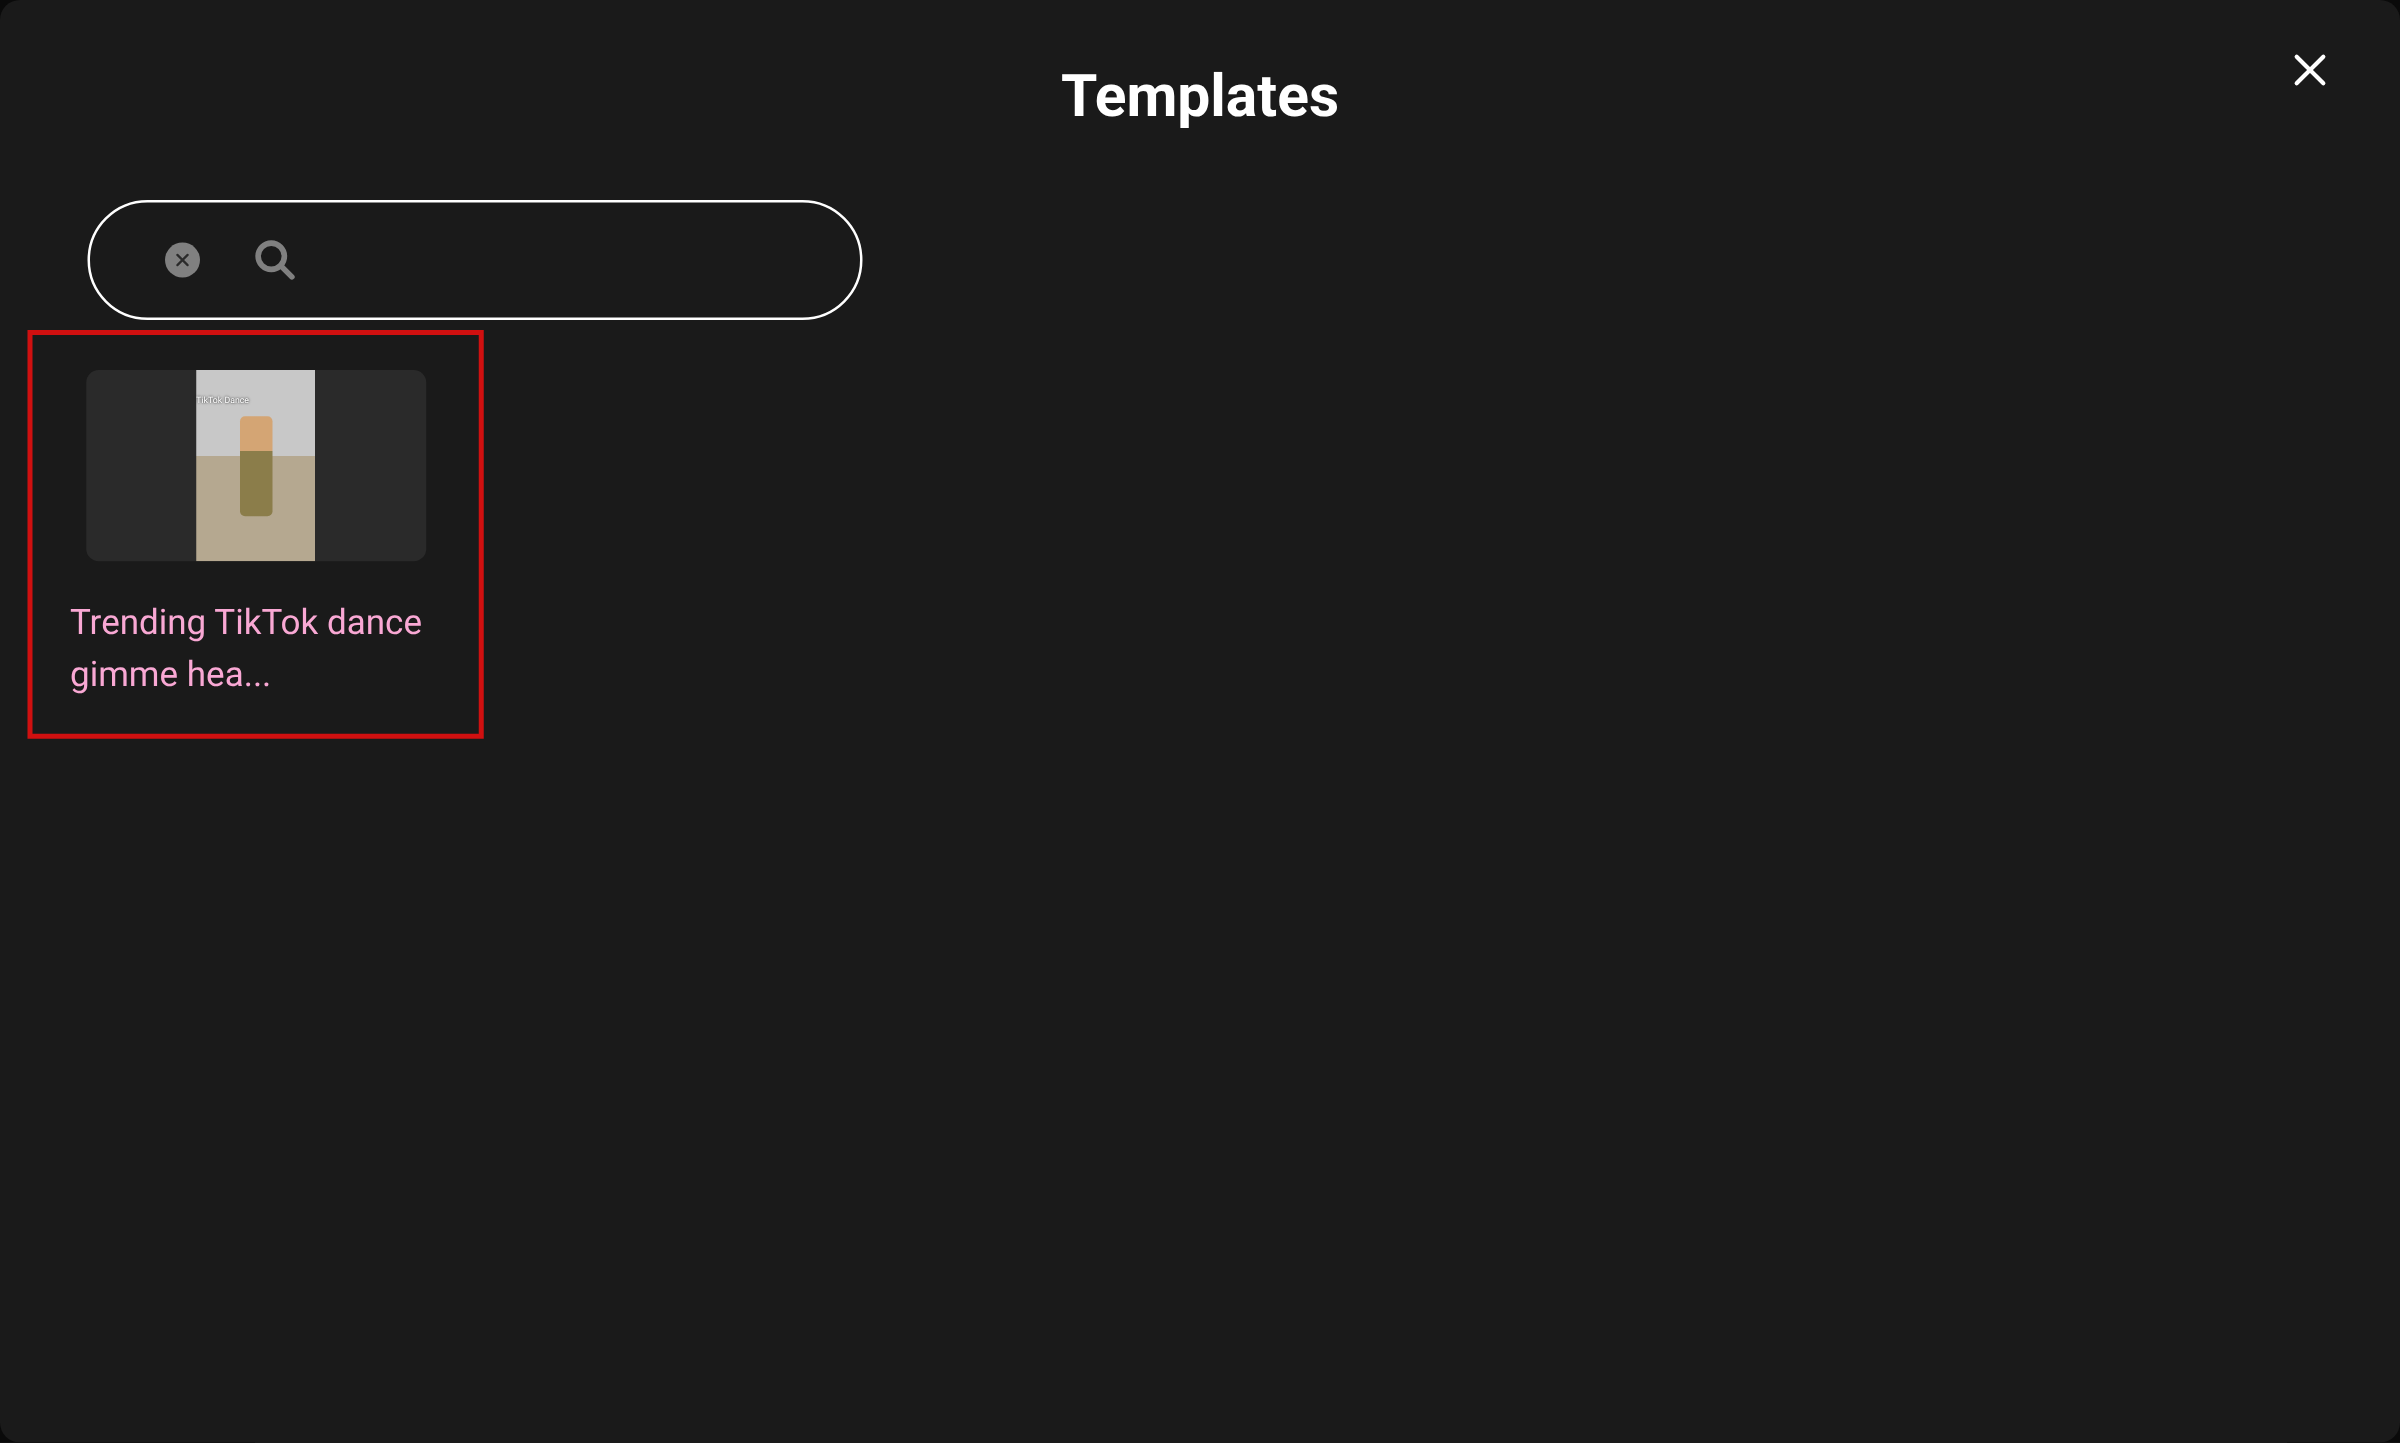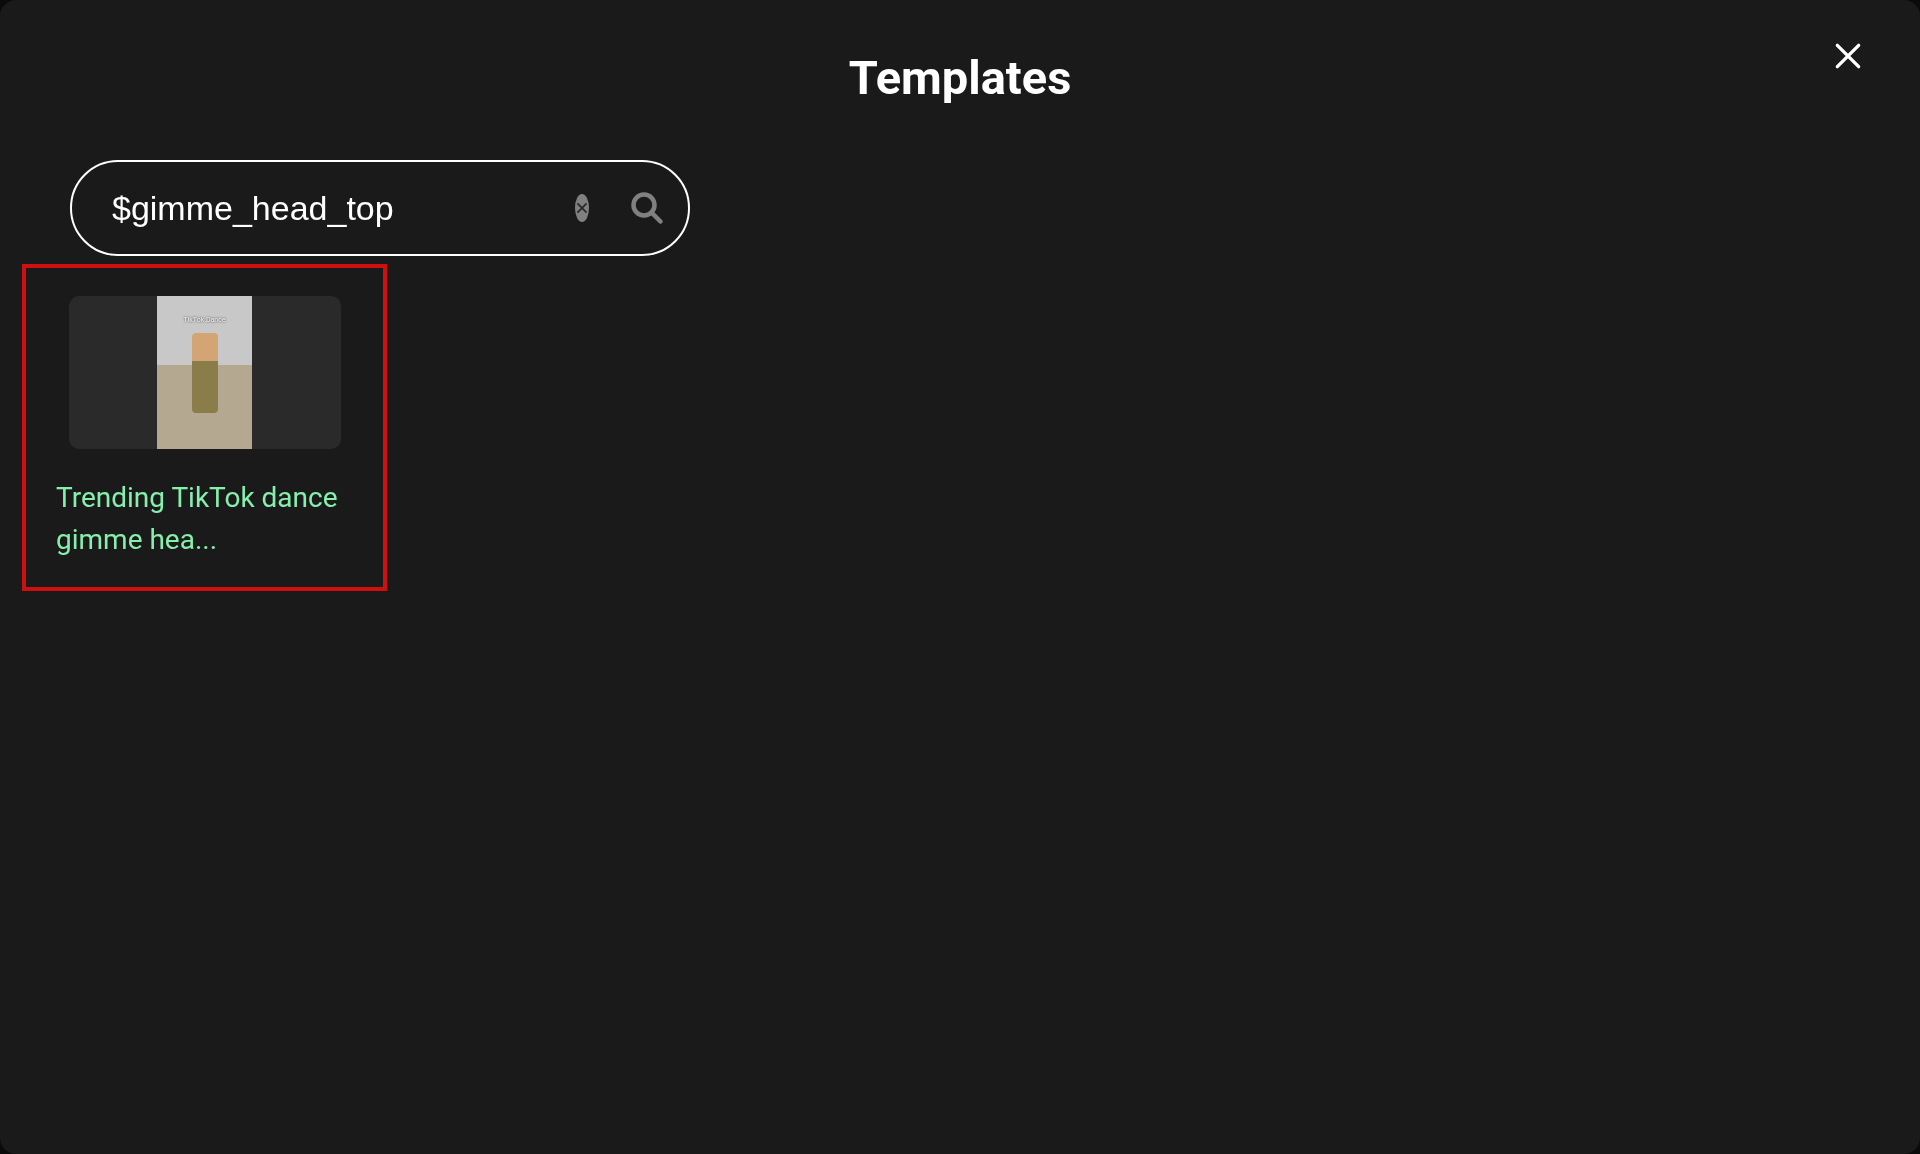--- a/index.html
+++ b/index.html
@@ -153,51 +153,50 @@
       background: linear-gradient(to bottom, #d4a574 0%, #d4a574 35%, #8b7d4a 35%, #8b7d4a 100%);
       border-radius: 4px;
       position: relative;
     }
     
     .thumbnail-overlay-text {
       position: absolute;
       top: 20px;
       left: 0;
       right: 0;
-      text-align: center;
+      text-align: left;
       font-size: 7px;
       color: #ffffff;
       text-shadow: 0 0 2px #000;
     }
     
     .template-title {
       margin-top: 28px;
       font-size: 28px;
-      color: #86efac;
+      color: #f9a8d4;
       line-height: 1.5;
       padding: 0 10px;
       word-break: break-all;
     }
   </style>
 </head>
 <body>
 
 <div class="modal-container">
 
   <h1 class="modal-title">Templates</h1>
 
   <button class="close-button">
     <svg viewBox="0 0 24 24" fill="none" stroke="currentColor" stroke-width="2.5" stroke-linecap="round">
       <line x1="4" y1="4" x2="20" y2="20"></line>
       <line x1="20" y1="4" x2="4" y2="20"></line>
     </svg>
   </button>
 
   <div class="search-container">
-    <input type="text" class="search-input" value="$gimme_head_top" style="">
 
     <button class="clear-button">
       <svg viewBox="0 0 24 24" stroke="#2a2a2a" stroke-width="3" stroke-linecap="round">
         <line x1="5" y1="5" x2="19" y2="19"></line>
         <line x1="19" y1="5" x2="5" y2="19"></line>
       </svg>
     </button>
 
     <button class="search-icon-button">
       <svg viewBox="0 0 24 24" fill="none" stroke="currentColor" stroke-width="3" stroke-linecap="round">

